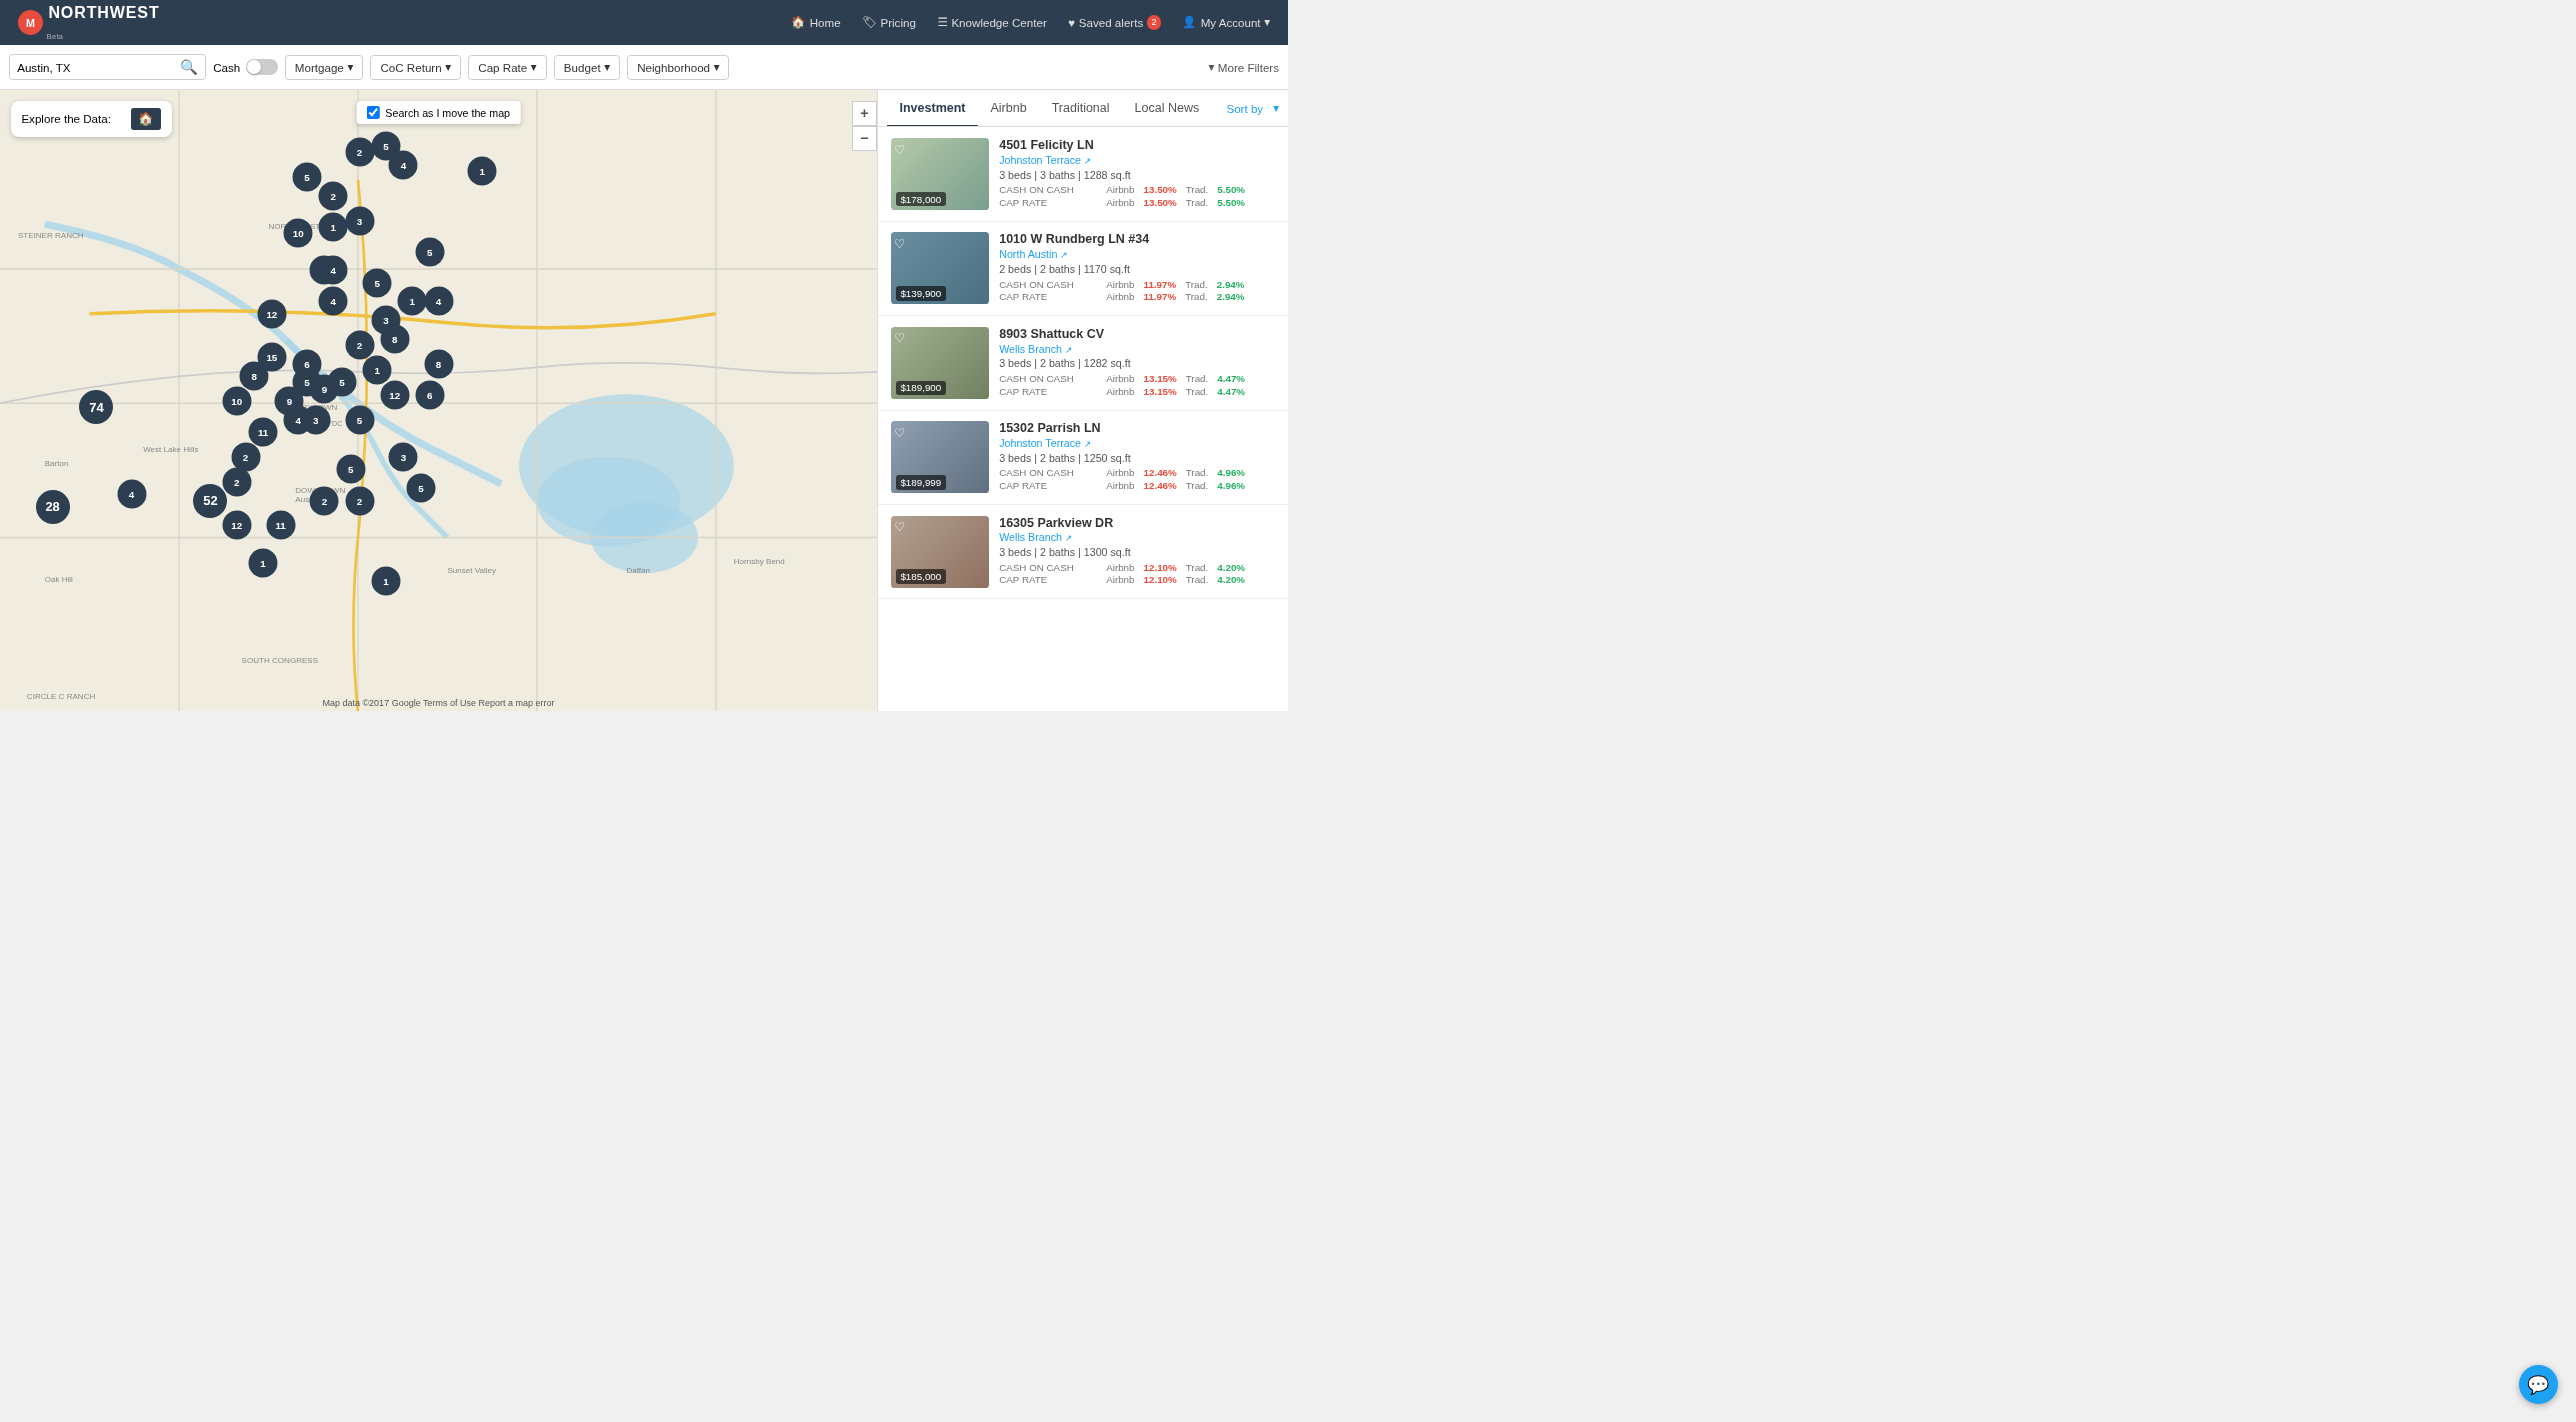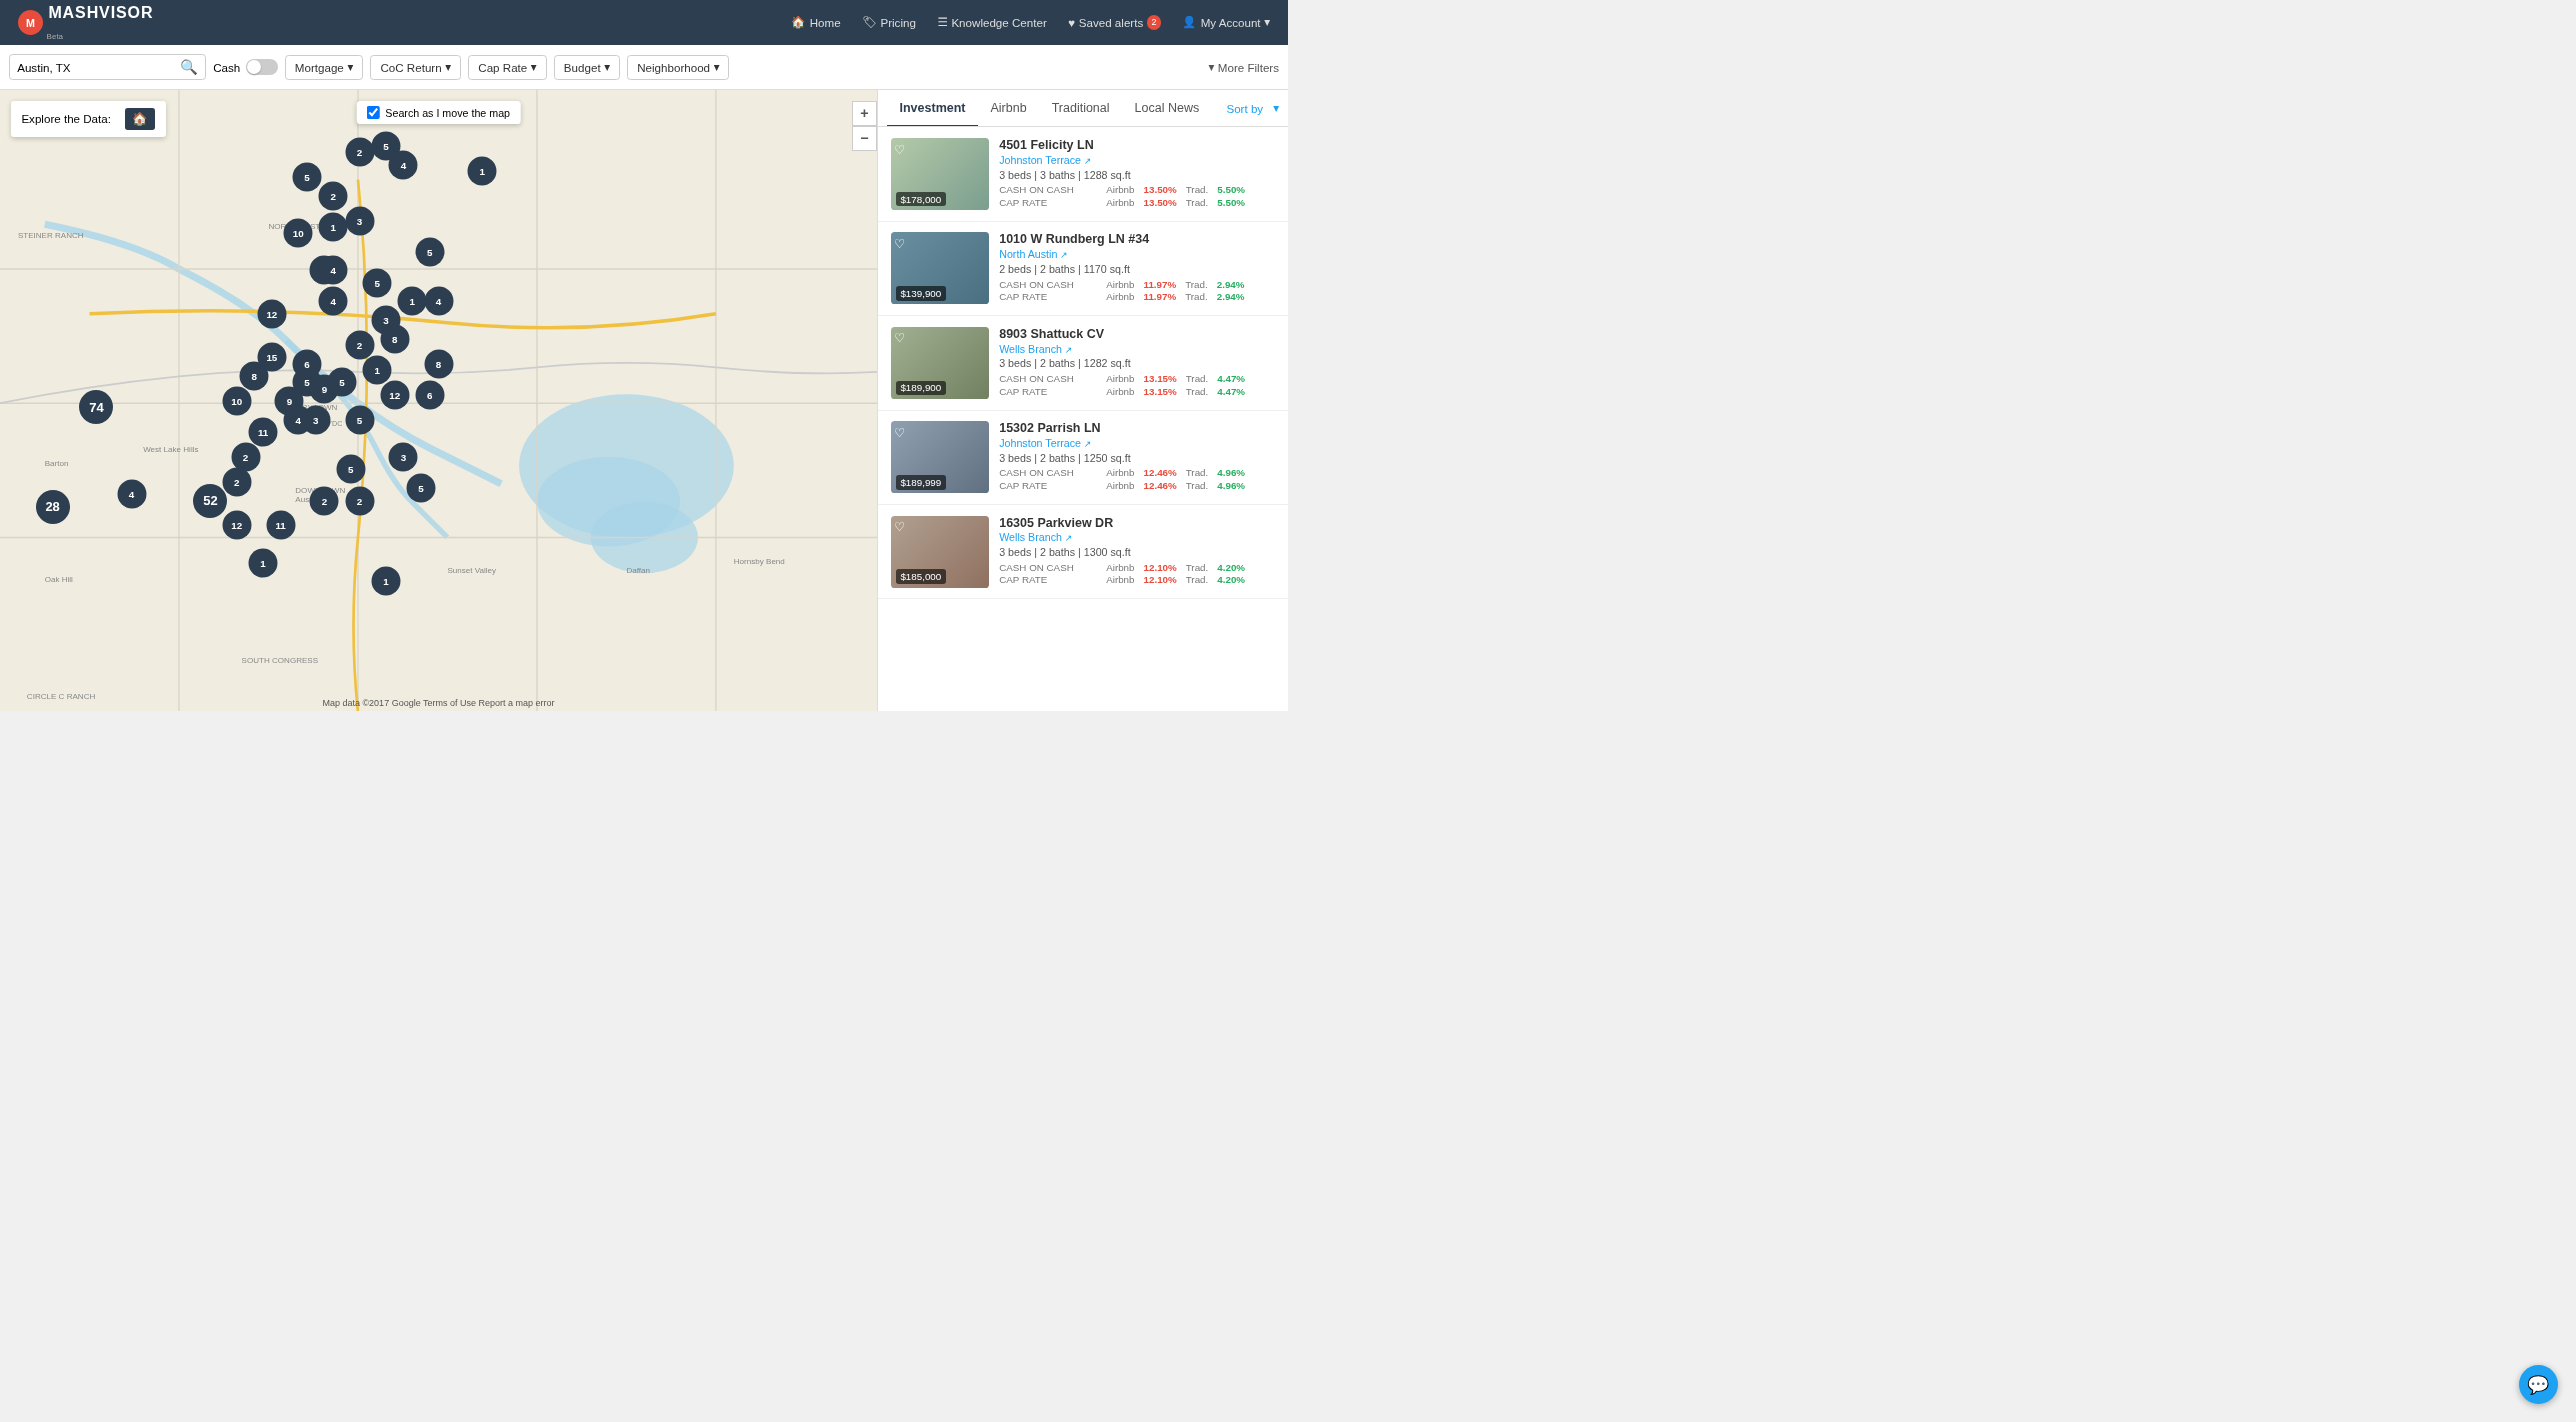--- a/index.html
+++ b/index.html
@@ -146,25 +146,25 @@
       width: 100%;
       height: 100%;
     }
 
     
     .explore-bar {
       position: absolute;
       top: 10.7px;
       left: 10.7px;
       background: white;
-      border-radius: 3px;
+      border-radius: 8px;
       padding: 7.2px 10.7px;
       display: flex;
       align-items: center;
-      gap: 14px;
+      gap: 20px;
       box-shadow: 0 1.8px 5.4px rgba(0,0,0,0.2);
       font-size: 11.6px;
     }
     .home-icon-btn {
       background: #2c3e50;
       color: white;
       border: none;
       border-radius: 2.7px;
       padding: 3.6px 7.2px;
       cursor: pointer;
@@ -395,21 +395,21 @@
     .img-4 { background: linear-gradient(135deg, #90a0b0, #607080); }
     .img-5 { background: linear-gradient(135deg, #b0a090, #907060); }
   </style>
 </head>
 <body>
 
 <div class="header">
   <div class="logo-area">
     <div class="logo-icon">M</div>
     <div style="display:flex;flex-direction:column;">
-      <span class="logo-text">MASHVISOR</span>
+      <span class="logo-text">NORTHWEST</span>
       <span class="logo-beta">Beta</span>
     </div>
   </div>
   <nav class="nav">
     <span class="nav-item">
       <span>🏠</span>
       <span>Home</span>
     </span>
     <span class="nav-item">
       <span>🏷</span>

